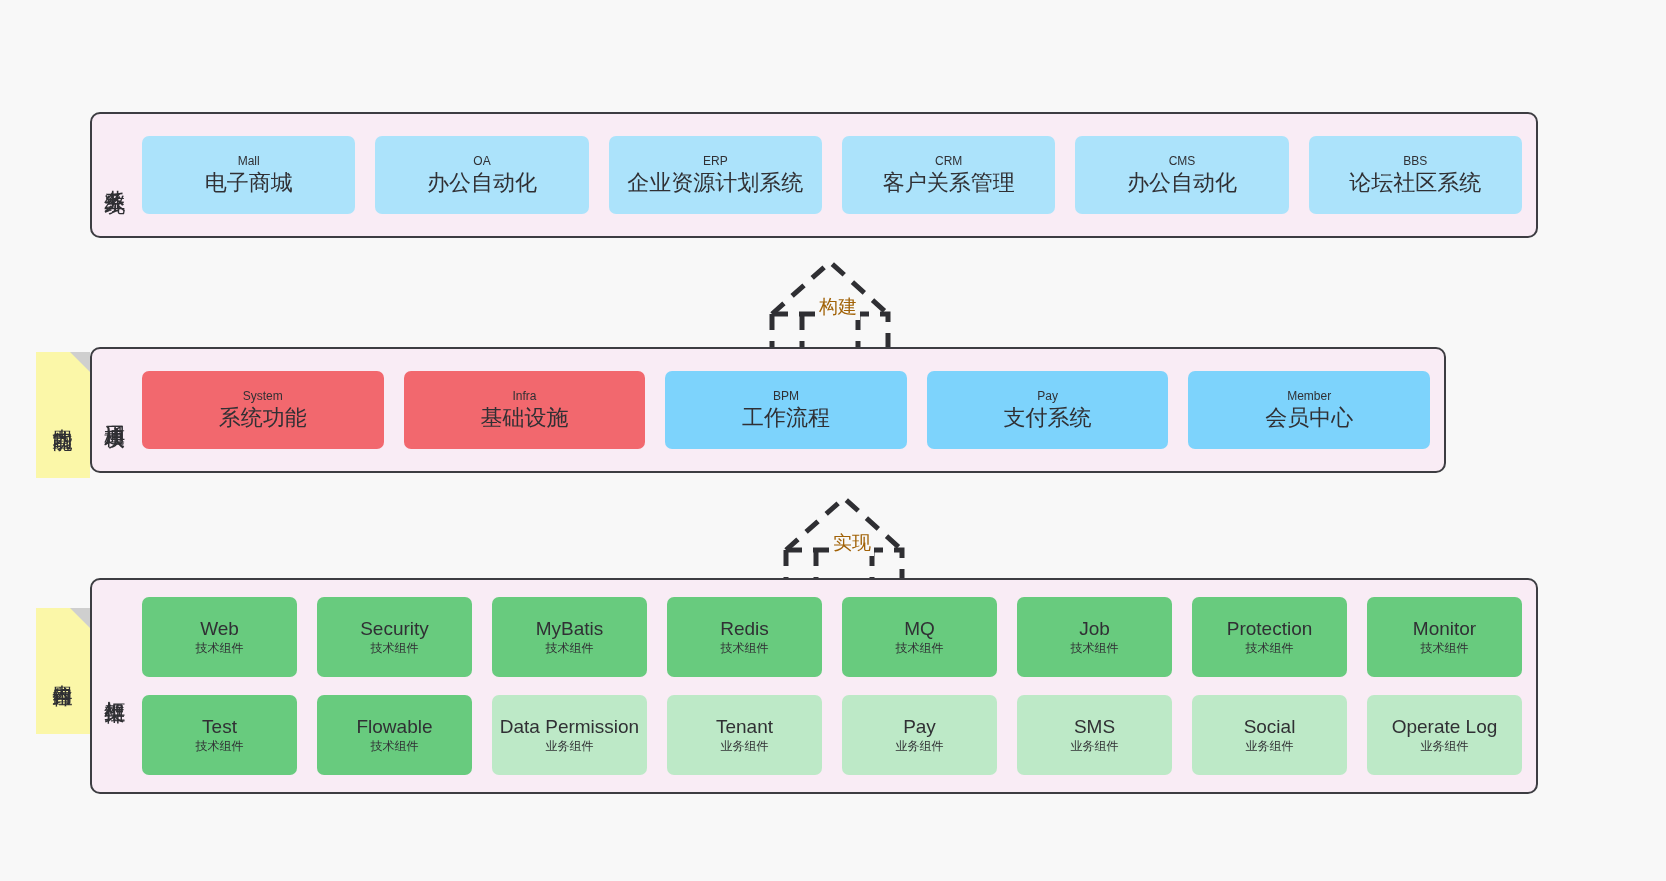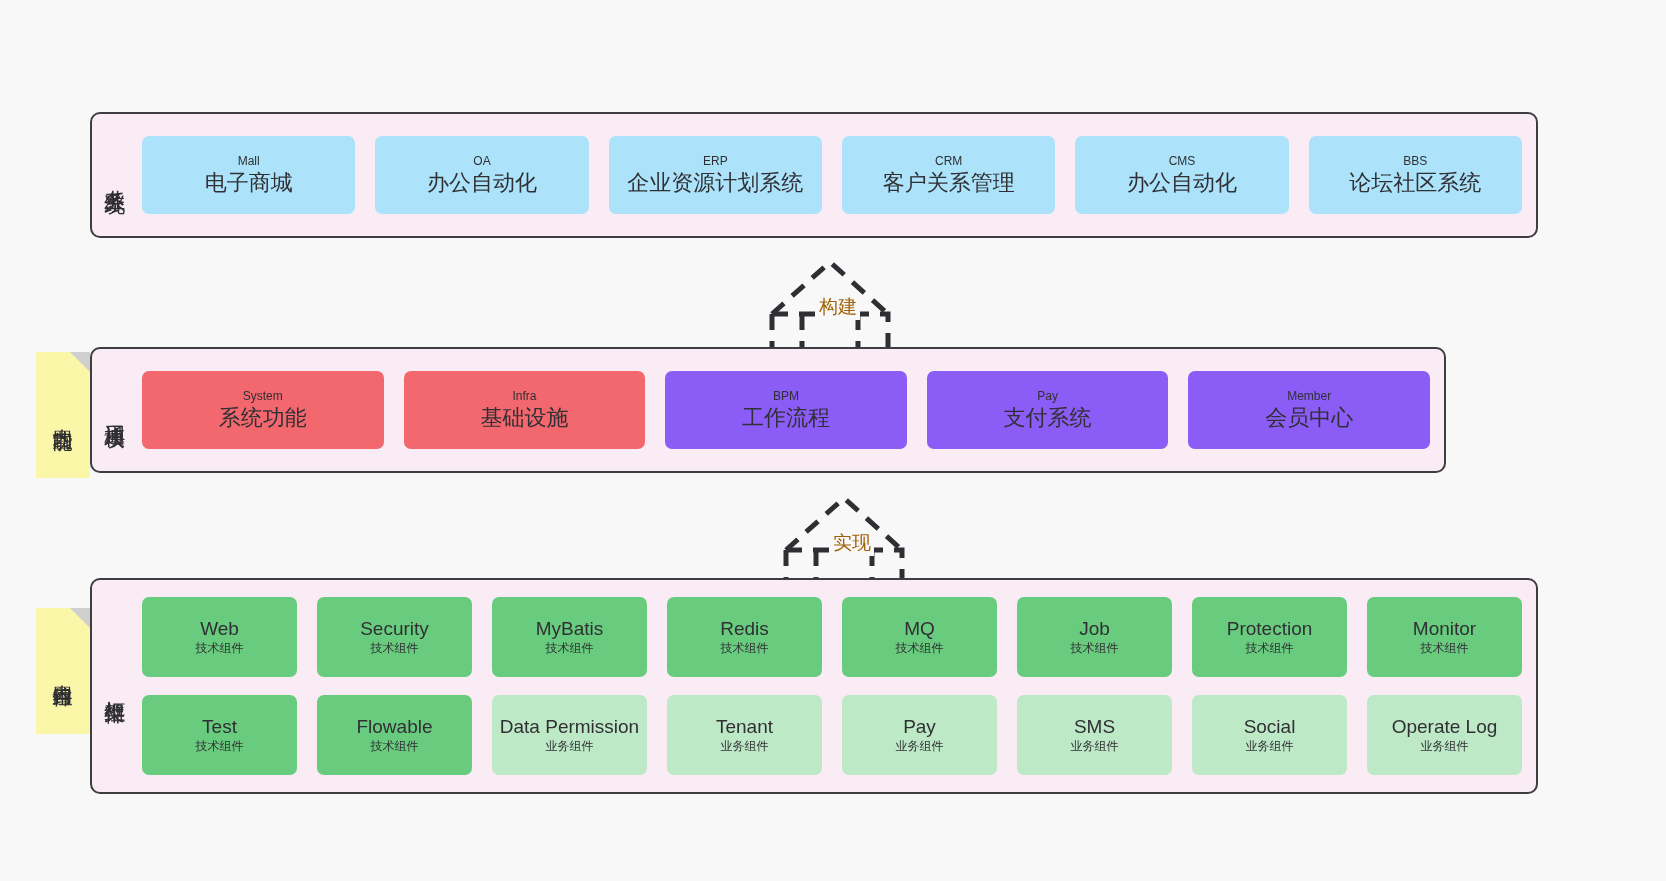--- a/index.html
+++ b/index.html
@@ -57,21 +57,21 @@
     color: #303034;
     line-height: 1.26;
     padding: 6px 4px;
   }
   .card .t1 { font-size: 12px; }
   .card .t2 { font-size: 22px; }
 
   
   .c-blue       { background: #ace3fb; }
   .c-red        { background: #f2686e; }
-  .c-pink       { background: #8b5cf6; }
+  .c-pink       { background: #7dd3fc; }
   .c-green      { background: #68cb7e; }
   .c-greenlight { background: #bde9c7; }
 
   
   #layer-business { left: 90px;  top: 112px; width: 1448px; height: 126px; }
   #layer-business .row { height: 78px; }
 
   #layer-common   { left: 90px;  top: 347px; width: 1356px; height: 126px; }
   #layer-common .row { height: 78px; }
 

